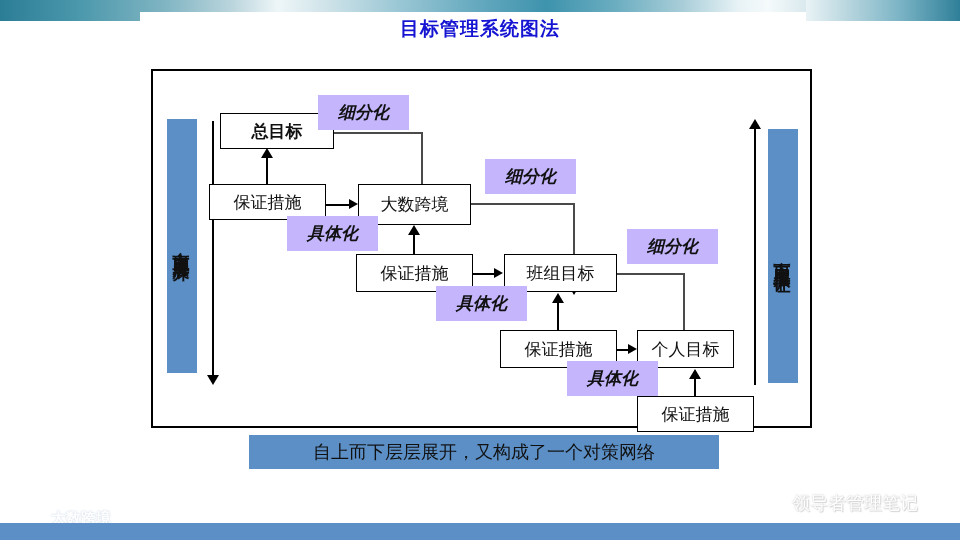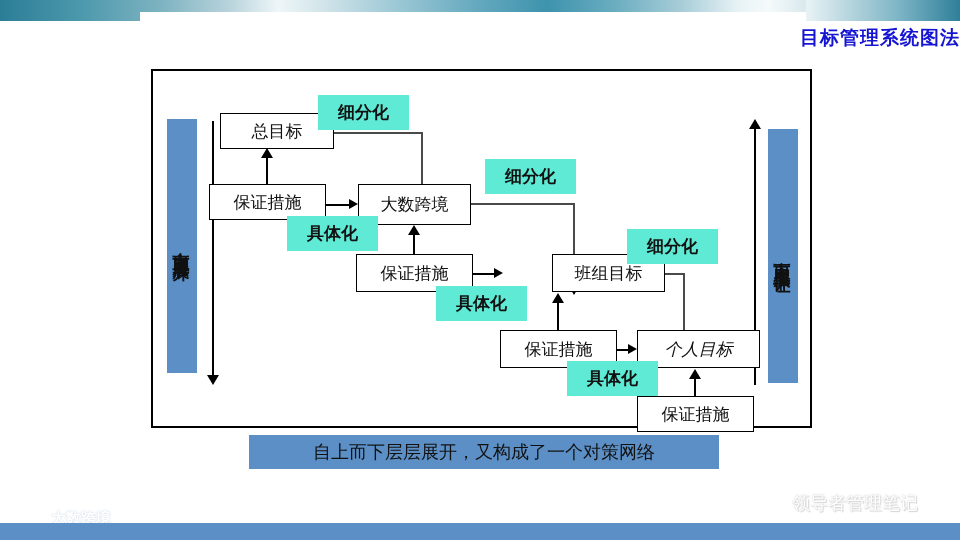--- a/index.html
+++ b/index.html
@@ -22,22 +22,22 @@
   }
   #header-white-notch{
     position:absolute;left:140px;top:12px;width:680px;height:12px;
     background:#ffffff;
   }
   #header-right-cap{
     position:absolute;left:806px;top:0;width:154px;height:21px;
     background:linear-gradient(90deg,#e9f3f6 0%,#bcd8e0 25%,#7db5c6 60%,#2f7f99 100%);
   }
   #page-title{
-    position:absolute;left:0;top:25px;width:960px;
-    text-align:right;
+    position:absolute;left:0;top:16px;width:960px;
+    text-align:center;
     font-size:19px;font-weight:bold;color:#1414d2;
     letter-spacing:1px;
     font-family:"DejaVu Sans","Liberation Sans",sans-serif;
   }
 
   
   #diagram-frame{
     position:absolute;left:151px;top:69px;width:661px;height:359px;
     border:2px solid #000000;background:#ffffff;box-sizing:border-box;
   }
@@ -51,28 +51,29 @@
     font-size:17px;color:#111;
     font-family:"DejaVu Sans","Liberation Sans",sans-serif;
     white-space:nowrap;
     box-sizing:border-box;
     z-index:3;
   }
 
   
   .tag{
     position:absolute;
-    background:#5eead4;
+    background:#c4b5fd;
     color:#111;
     display:flex;align-items:center;justify-content:center;
     font-size:17px;font-weight:bold;
     font-family:"DejaVu Sans","Liberation Sans",sans-serif;
     white-space:nowrap;
     box-sizing:border-box;
     z-index:5;
+    font-style:italic;
   }
 
   
   .side-banner{
     position:absolute;
     background:#5b8fc6;
     color:#111;
     writing-mode:vertical-rl;
     text-orientation:upright;
     display:flex;align-items:center;justify-content:center;
@@ -143,21 +144,21 @@
 <div id="diagram-frame">
 
   <div class="side-banner" style="left:14px;top:48px;width:30px;height:254px;">自上而下层层展开</div>
   <div class="ln-v dark" style="left:59px;top:50px;height:256px;"></div>
   <div class="arw arw-down" style="left:54px;top:304px;"></div>
 
   <div class="side-banner" style="left:615px;top:58px;width:30px;height:254px;">自下而上层层保证</div>
   <div class="ln-v dark" style="left:601px;top:58px;height:256px;"></div>
   <div class="arw arw-up" style="left:596px;top:48px;"></div>
 
-  <div class="node-box" style="left:67px;top:42px;width:114px;height:36px;">总目标</div>
+  <div class="node-box" style="left:67px;top:42px;width:114px;height:36px;font-weight:bold;">总目标</div>
 
   <div class="tag" style="left:165px;top:24px;width:91px;height:35px;">细分化</div>
 
   <div class="ln-h" style="left:160px;top:61px;width:110px;"></div>
   <div class="ln-v" style="left:268px;top:61px;height:85px;"></div>
   <div class="arw arw-down" style="left:263px;top:143px;"></div>
 
   <div class="node-box" style="left:56px;top:113px;width:117px;height:36px;">保证措施</div>
 
   <div class="ln-v dark" style="left:113px;top:86px;height:28px;"></div>
@@ -174,39 +175,39 @@
 
   <div class="ln-h" style="left:318px;top:132px;width:104px;"></div>
   <div class="ln-v" style="left:420px;top:132px;height:85px;"></div>
   <div class="arw arw-down" style="left:415px;top:214px;"></div>
 
   <div class="node-box" style="left:203px;top:183px;width:117px;height:38px;">保证措施</div>
 
   <div class="ln-v dark" style="left:260px;top:163px;height:22px;"></div>
   <div class="arw arw-up" style="left:255px;top:154px;"></div>
 
-  <div class="node-box" style="left:351px;top:183px;width:113px;height:38px;margin-left:48px;">班组目标</div>
+  <div class="node-box" style="left:351px;top:183px;width:113px;height:38px;">班组目标</div>
 
   <div class="ln-h dark" style="left:320px;top:202px;width:22px;"></div>
   <div class="arw arw-right" style="left:341px;top:197px;"></div>
 
   <div class="tag" style="left:283px;top:215px;width:91px;height:35px;">具体化</div>
 
   <div class="tag" style="left:474px;top:158px;width:91px;height:35px;">细分化</div>
 
   <div class="ln-h" style="left:464px;top:202px;width:68px;"></div>
   <div class="ln-v" style="left:530px;top:202px;height:61px;"></div>
   <div class="arw arw-down" style="left:525px;top:260px;"></div>
 
   <div class="node-box" style="left:347px;top:259px;width:117px;height:38px;">保证措施</div>
 
   <div class="ln-v dark" style="left:404px;top:231px;height:29px;"></div>
   <div class="arw arw-up" style="left:399px;top:222px;"></div>
 
-  <div class="node-box" style="left:484px;top:259px;width:123px;height:38px;font-style:italic;">个人目标</div>
+  <div class="node-box" style="left:484px;top:259px;width:97px;height:38px;">个人目标</div>
 
   <div class="ln-h dark" style="left:464px;top:278px;width:12px;"></div>
   <div class="arw arw-right" style="left:475px;top:273px;"></div>
 
   <div class="tag" style="left:414px;top:290px;width:91px;height:35px;">具体化</div>
 
   <div class="node-box" style="left:484px;top:325px;width:117px;height:36px;">保证措施</div>
 
   <div class="ln-v dark" style="left:541px;top:307px;height:20px;"></div>
   <div class="arw arw-up" style="left:536px;top:298px;"></div>

